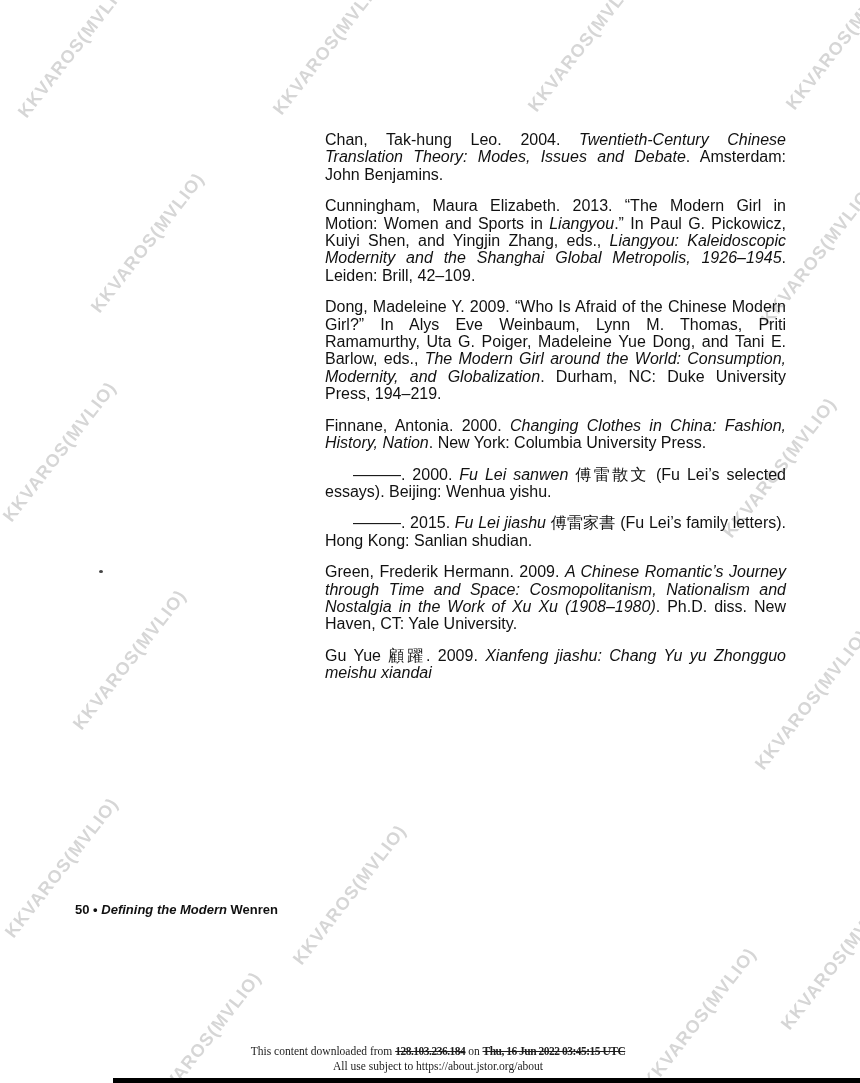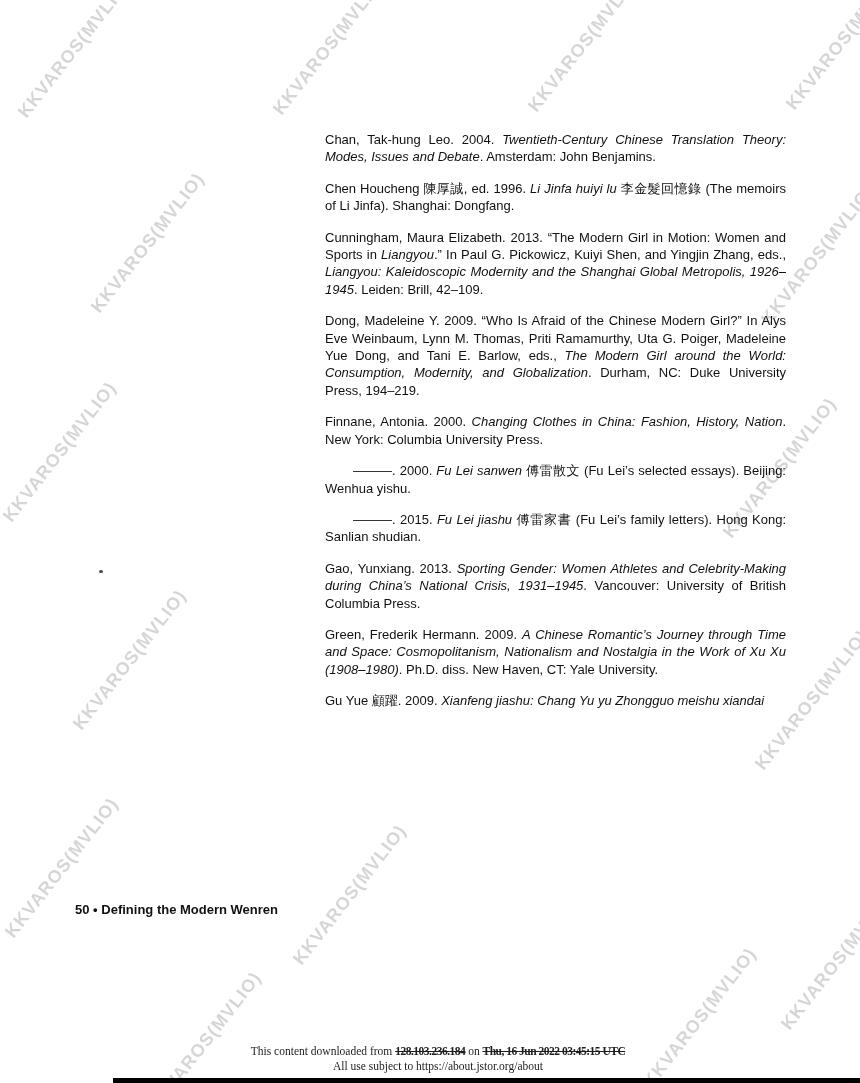--- a/index.html
+++ b/index.html
@@ -30,39 +30,39 @@
     white-space: nowrap;
     user-select: none;
   }
   
   .refs {
     position: absolute;
     left: 325px;
     top: 131px;
     width: 461px;
     z-index: 2;
-    font-size: 13px;
+    font-size: 16px;
     line-height: 17.4px;
     text-align: justify;
     color: #111;
   }
   .entry { margin: 0 0 14px 0; }
   .entry.indent { text-indent: 28px; }
   .entry .i { font-style: italic; }
   
   .running-footer {
     position: absolute;
     left: 75px;
     top: 902px;
     z-index: 2;
     font-size: 13px;
     font-weight: bold;
     color: #111;
   }
-  .running-footer .ital { }
+  .running-footer .ital { font-style: italic; }
   
   .jstor-stamp {
     position: absolute;
     left: 8px;
     top: 1044px;
     width: 100%;
     z-index: 2;
     text-align: center;
     font-family: "Liberation Serif", serif;
     font-size: 11.5px;
@@ -113,27 +113,25 @@
     <div class="wm" style="left:812px; top:700px;">KKVAROS(MVLIO)</div>
     <div class="wm" style="left:62px;  top:868px;">KKVAROS(MVLIO)</div>
     <div class="wm" style="left:350px; top:895px;">KKVAROS(MVLIO)</div>
     <div class="wm" style="left:205px; top:1042px;">KKVAROS(MVLIO)</div>
     <div class="wm" style="left:700px; top:1018px;">KKVAROS(MVLIO)</div>
     <div class="wm" style="left:838px; top:960px;">KKVAROS(MVLIO)</div>
   </div>
 
   <main class="refs" id="refs">
       <p class="entry"><span>Chan, Tak-hung Leo. 2004. </span><span class="i">Twentieth-Century Chinese Translation Theory: Modes, Issues and Debate</span><span>. Amsterdam: John Benjamins.</span></p>
-      <p class="entry"><span>Chen Houcheng 陳厚誠, ed. 1996. </span><span class="i">Li Jinfa huiyi lu</span><span> 李金髮回憶錄 (The memoirs of Li Jinfa). Shanghai: Dongfang.</span></p>
       <p class="entry"><span>Cunningham, Maura Elizabeth. 2013. “The Modern Girl in Motion: Women and Sports in </span><span class="i">Liangyou</span><span>.” In Paul G. Pickowicz, Kuiyi Shen, and Yingjin Zhang, eds., </span><span class="i">Liangyou: Kaleidoscopic Modernity and the Shanghai Global Metropolis, 1926–1945</span><span>. Leiden: Brill, 42–109.</span></p>
       <p class="entry"><span>Dong, Madeleine Y. 2009. “Who Is Afraid of the Chinese Modern Girl?” In Alys Eve Weinbaum, Lynn M. Thomas, Priti Ramamurthy, Uta G. Poiger, Madeleine Yue Dong, and Tani E. Barlow, eds., </span><span class="i">The Modern Girl around the World: Consumption, Modernity, and Globalization</span><span>. Durham, NC: Duke University Press, 194–219.</span></p>
       <p class="entry"><span>Finnane, Antonia. 2000. </span><span class="i">Changing Clothes in China: Fashion, History, Nation</span><span>. New York: Columbia University Press.</span></p>
       <p class="entry indent"><span>———. 2000. </span><span class="i">Fu Lei sanwen</span><span> 傅雷散文 (Fu Lei’s selected essays). Beijing: Wenhua yishu.</span></p>
       <p class="entry indent"><span>———. 2015. </span><span class="i">Fu Lei jiashu</span><span> 傅雷家書 (Fu Lei’s family letters). Hong Kong: Sanlian shudian.</span></p>
-      <p class="entry"><span>Gao, Yunxiang. 2013. </span><span class="i">Sporting Gender: Women Athletes and Celebrity-Making during China’s National Crisis, 1931–1945</span><span>. Vancouver: University of British Columbia Press.</span></p>
       <p class="entry"><span>Green, Frederik Hermann. 2009. </span><span class="i">A Chinese Romantic’s Journey through Time and Space: Cosmopolitanism, Nationalism and Nostalgia in the Work of Xu Xu (1908–1980)</span><span>. Ph.D. diss. New Haven, CT: Yale University.</span></p>
       <p class="entry"><span>Gu Yue 顧躍. 2009. </span><span class="i">Xianfeng jiashu: Chang Yu yu Zhongguo meishu xiandai</span></p>
     </main>
 
   <div class="running-footer">
     <span>50</span>
     <span>•</span>
     <span class="ital">Defining the Modern</span>
     <span>Wenren</span>
   </div>

